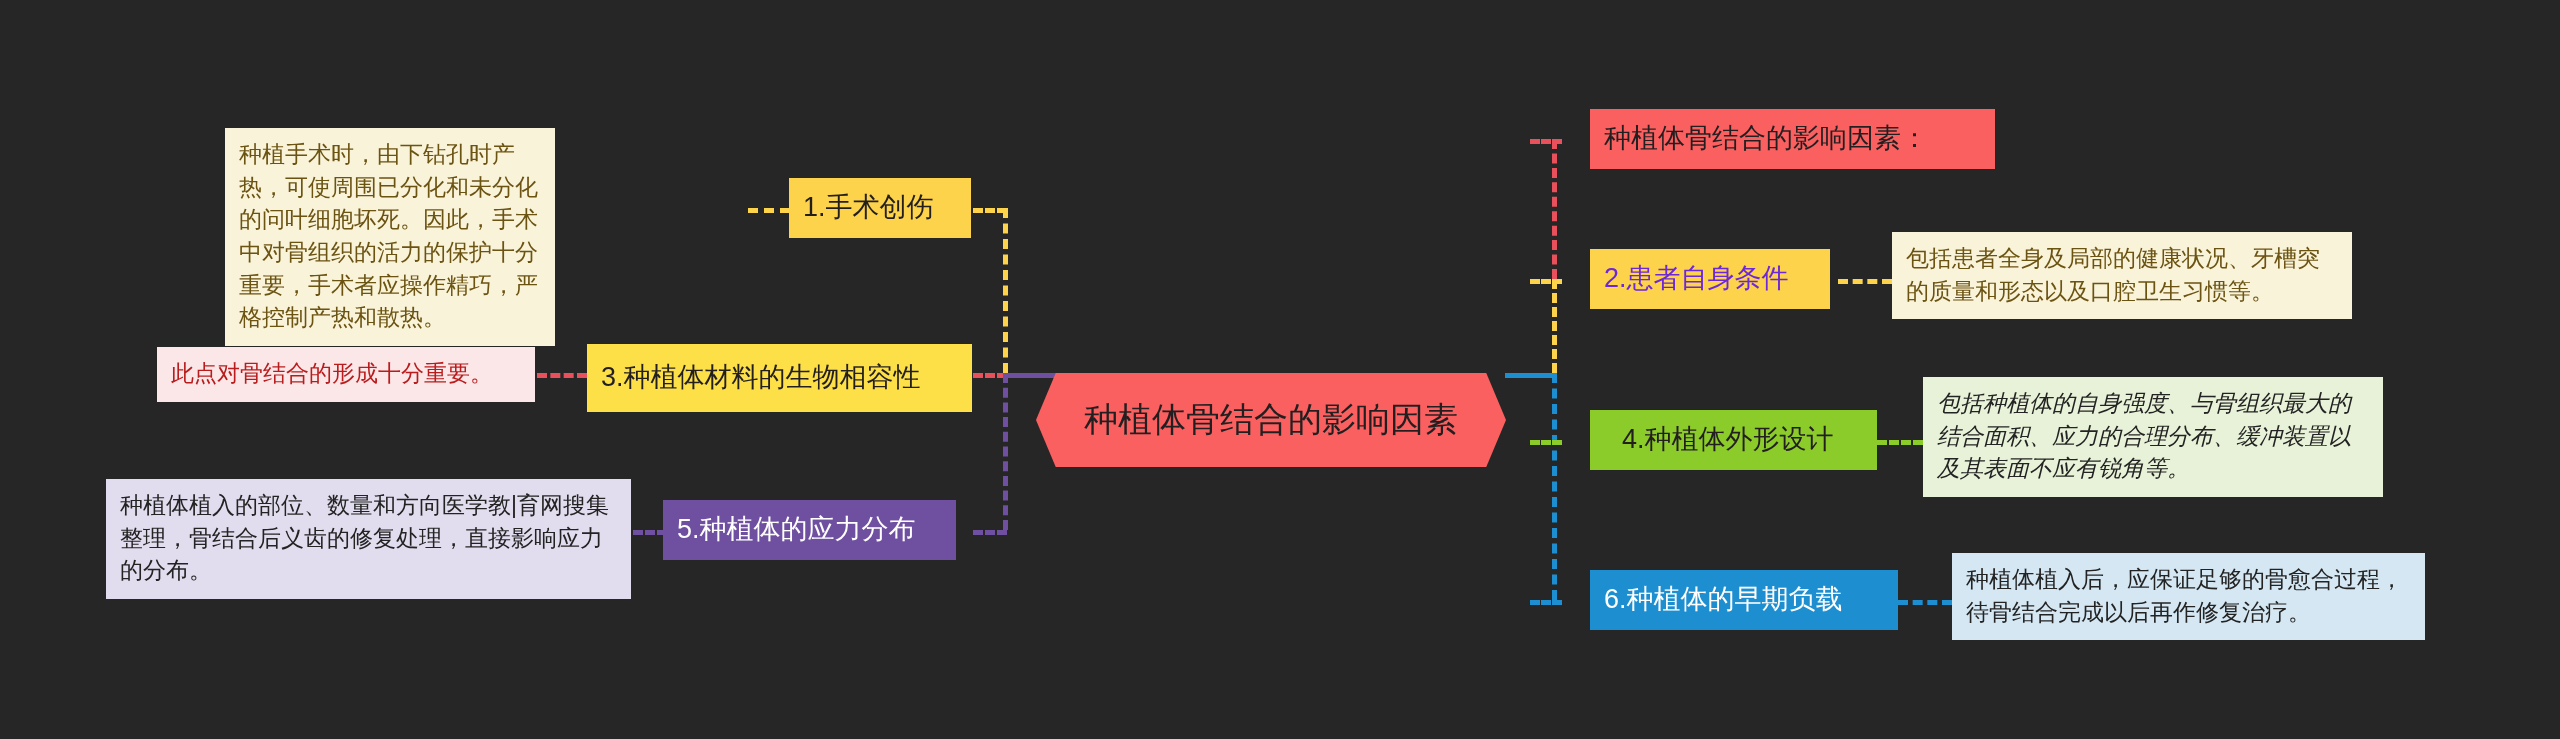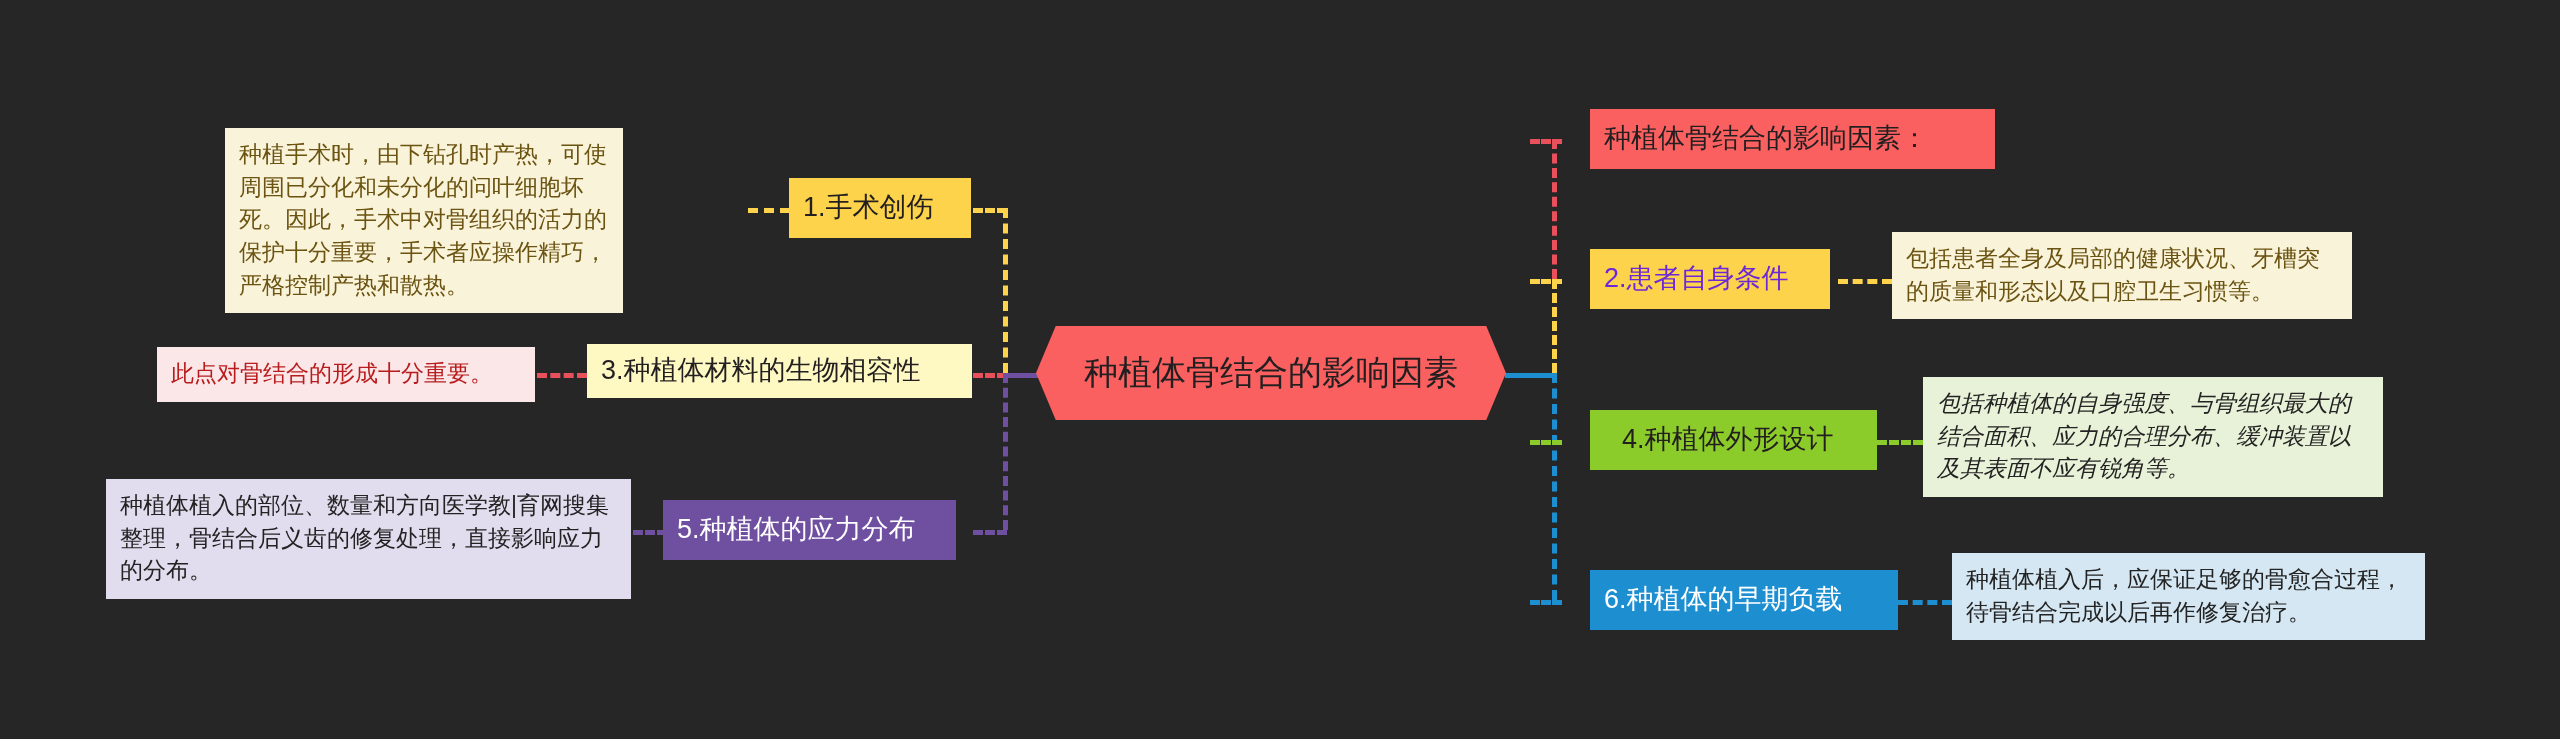--- a/index.html
+++ b/index.html
@@ -47,20 +47,21 @@
     box-sizing: border-box;
     background: #fb6060;
     color: #231f20;
     font-size: 34px;
     display: flex;
     align-items: center;
     justify-content: center;
     white-space: nowrap;
     -webkit-clip-path: polygon(4.2% 0%, 95.8% 0%, 100% 50%, 95.8% 100%, 4.2% 100%, 0% 50%);
     clip-path: polygon(4.2% 0%, 95.8% 0%, 100% 50%, 95.8% 100%, 4.2% 100%, 0% 50%);
+    margin-top: 47px;
   }
 
   
   .seg {
     position: absolute;
   }
   .seg.v {            
     width: 0;
     border-left-width: 5px;
     border-left-style: dashed;
@@ -107,27 +108,27 @@
   <div class="seg h" style="left:973px; top:530px; width:34px; border-top-color:#6f4fa0;"></div>
 
   <div class="seg solid-h" style="left:1003px; top:373px; width:53px; border-top-color:#6f4fa0;"></div>
 
   <div class="seg h" style="left:748px; top:208px; width:42px; border-top-color:#fcd34a;"></div>
   <div class="seg h" style="left:537px; top:373px; width:50px; border-top-color:#e8505b;"></div>
   <div class="seg h" style="left:633px; top:530px; width:46px; border-top-color:#6f4fa0;"></div>
 
   <div class="hex" style="left:1036px; top:326px; width:470px; height:94px;">种植体骨结合的影响因素</div>
 
-  <div class="leafbox" style="left:225px; top:128px; width:398px; background:#f9f3d9; color:#6b5312;">种植手术时，由下钻孔时产热，可使周围已分化和未分化的问叶细胞坏死。因此，手术中对骨组织的活力的保护十分重要，手术者应操作精巧，严格控制产热和散热。</div>
+  <div class="leafbox" style="left:225px; top:128px; width:330px; background:#f9f3d9; color:#6b5312;">种植手术时，由下钻孔时产热，可使周围已分化和未分化的问叶细胞坏死。因此，手术中对骨组织的活力的保护十分重要，手术者应操作精巧，严格控制产热和散热。</div>
 
   <div class="node" style="left:789px; top:178px; width:182px; height:60px; background:#fcd34a; color:#231f20;">1.手术创伤</div>
 
   <div class="leafbox" style="left:157px; top:347px; width:378px; background:#fbe6e8; color:#b91c1c;">此点对骨结合的形成十分重要。</div>
 
-  <div class="node" style="left:587px; top:344px; width:385px; height:54px; background:#fef9c3; color:#231f20;">3.种植体材料的生物相容性</div>
+  <div class="node" style="left:587px; top:344px; width:385px; height:68px; background:#fde047; color:#231f20;">3.种植体材料的生物相容性</div>
 
   <div class="leafbox" style="left:106px; top:467px; width:525px; background:#e2ddee; color:#232323;margin-top:12px;">种植体植入的部位、数量和方向医学教|育网搜集整理，骨结合后义齿的修复处理，直接影响应力的分布。</div>
 
   <div class="node" style="left:663px; top:500px; width:293px; height:60px; background:#6f4fa0; color:#ffffff;">5.种植体的应力分布</div>
 
   <div class="node" style="left:1590px; top:109px; width:405px; height:60px; background:#fb6060; color:#231f20;">种植体骨结合的影响因素：</div>
 
   <div class="node" style="left:1590px; top:249px; width:240px; height:60px; background:#fcd34a; color:#6d28d9;">2.患者自身条件</div>
   <div class="leafbox" style="left:1892px; top:232px; width:460px; background:#f9f3d9; color:#6b5312;">包括患者全身及局部的健康状况、牙槽突的质量和形态以及口腔卫生习惯等。</div>
 

